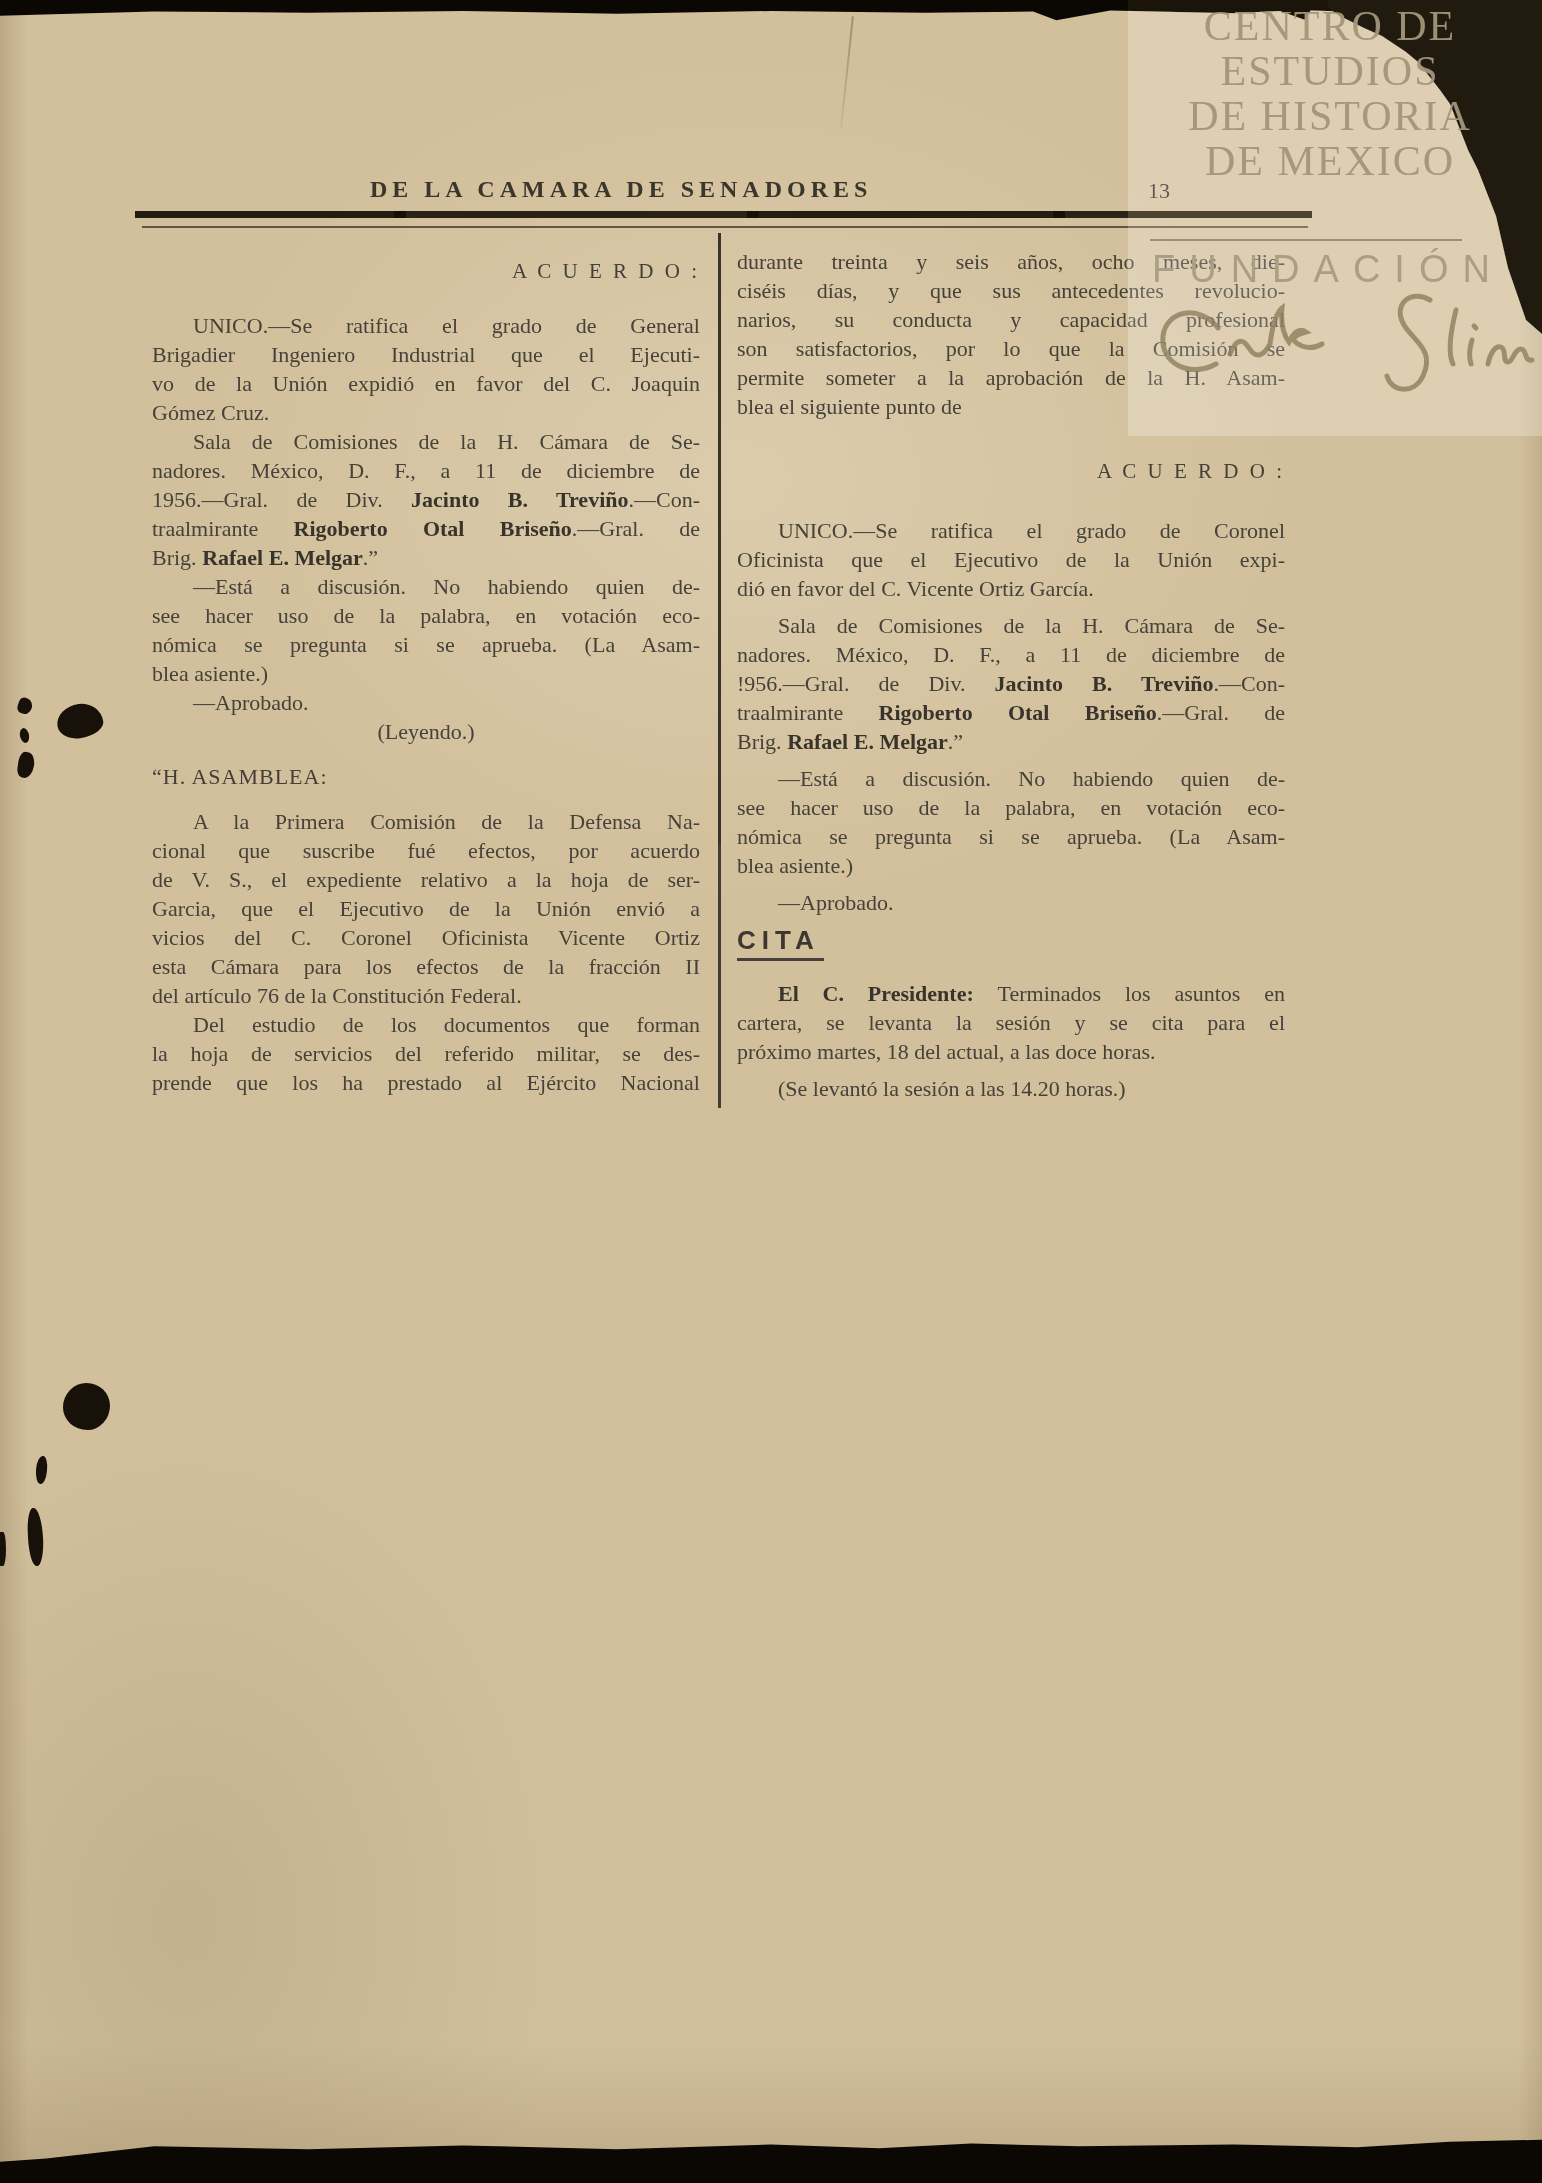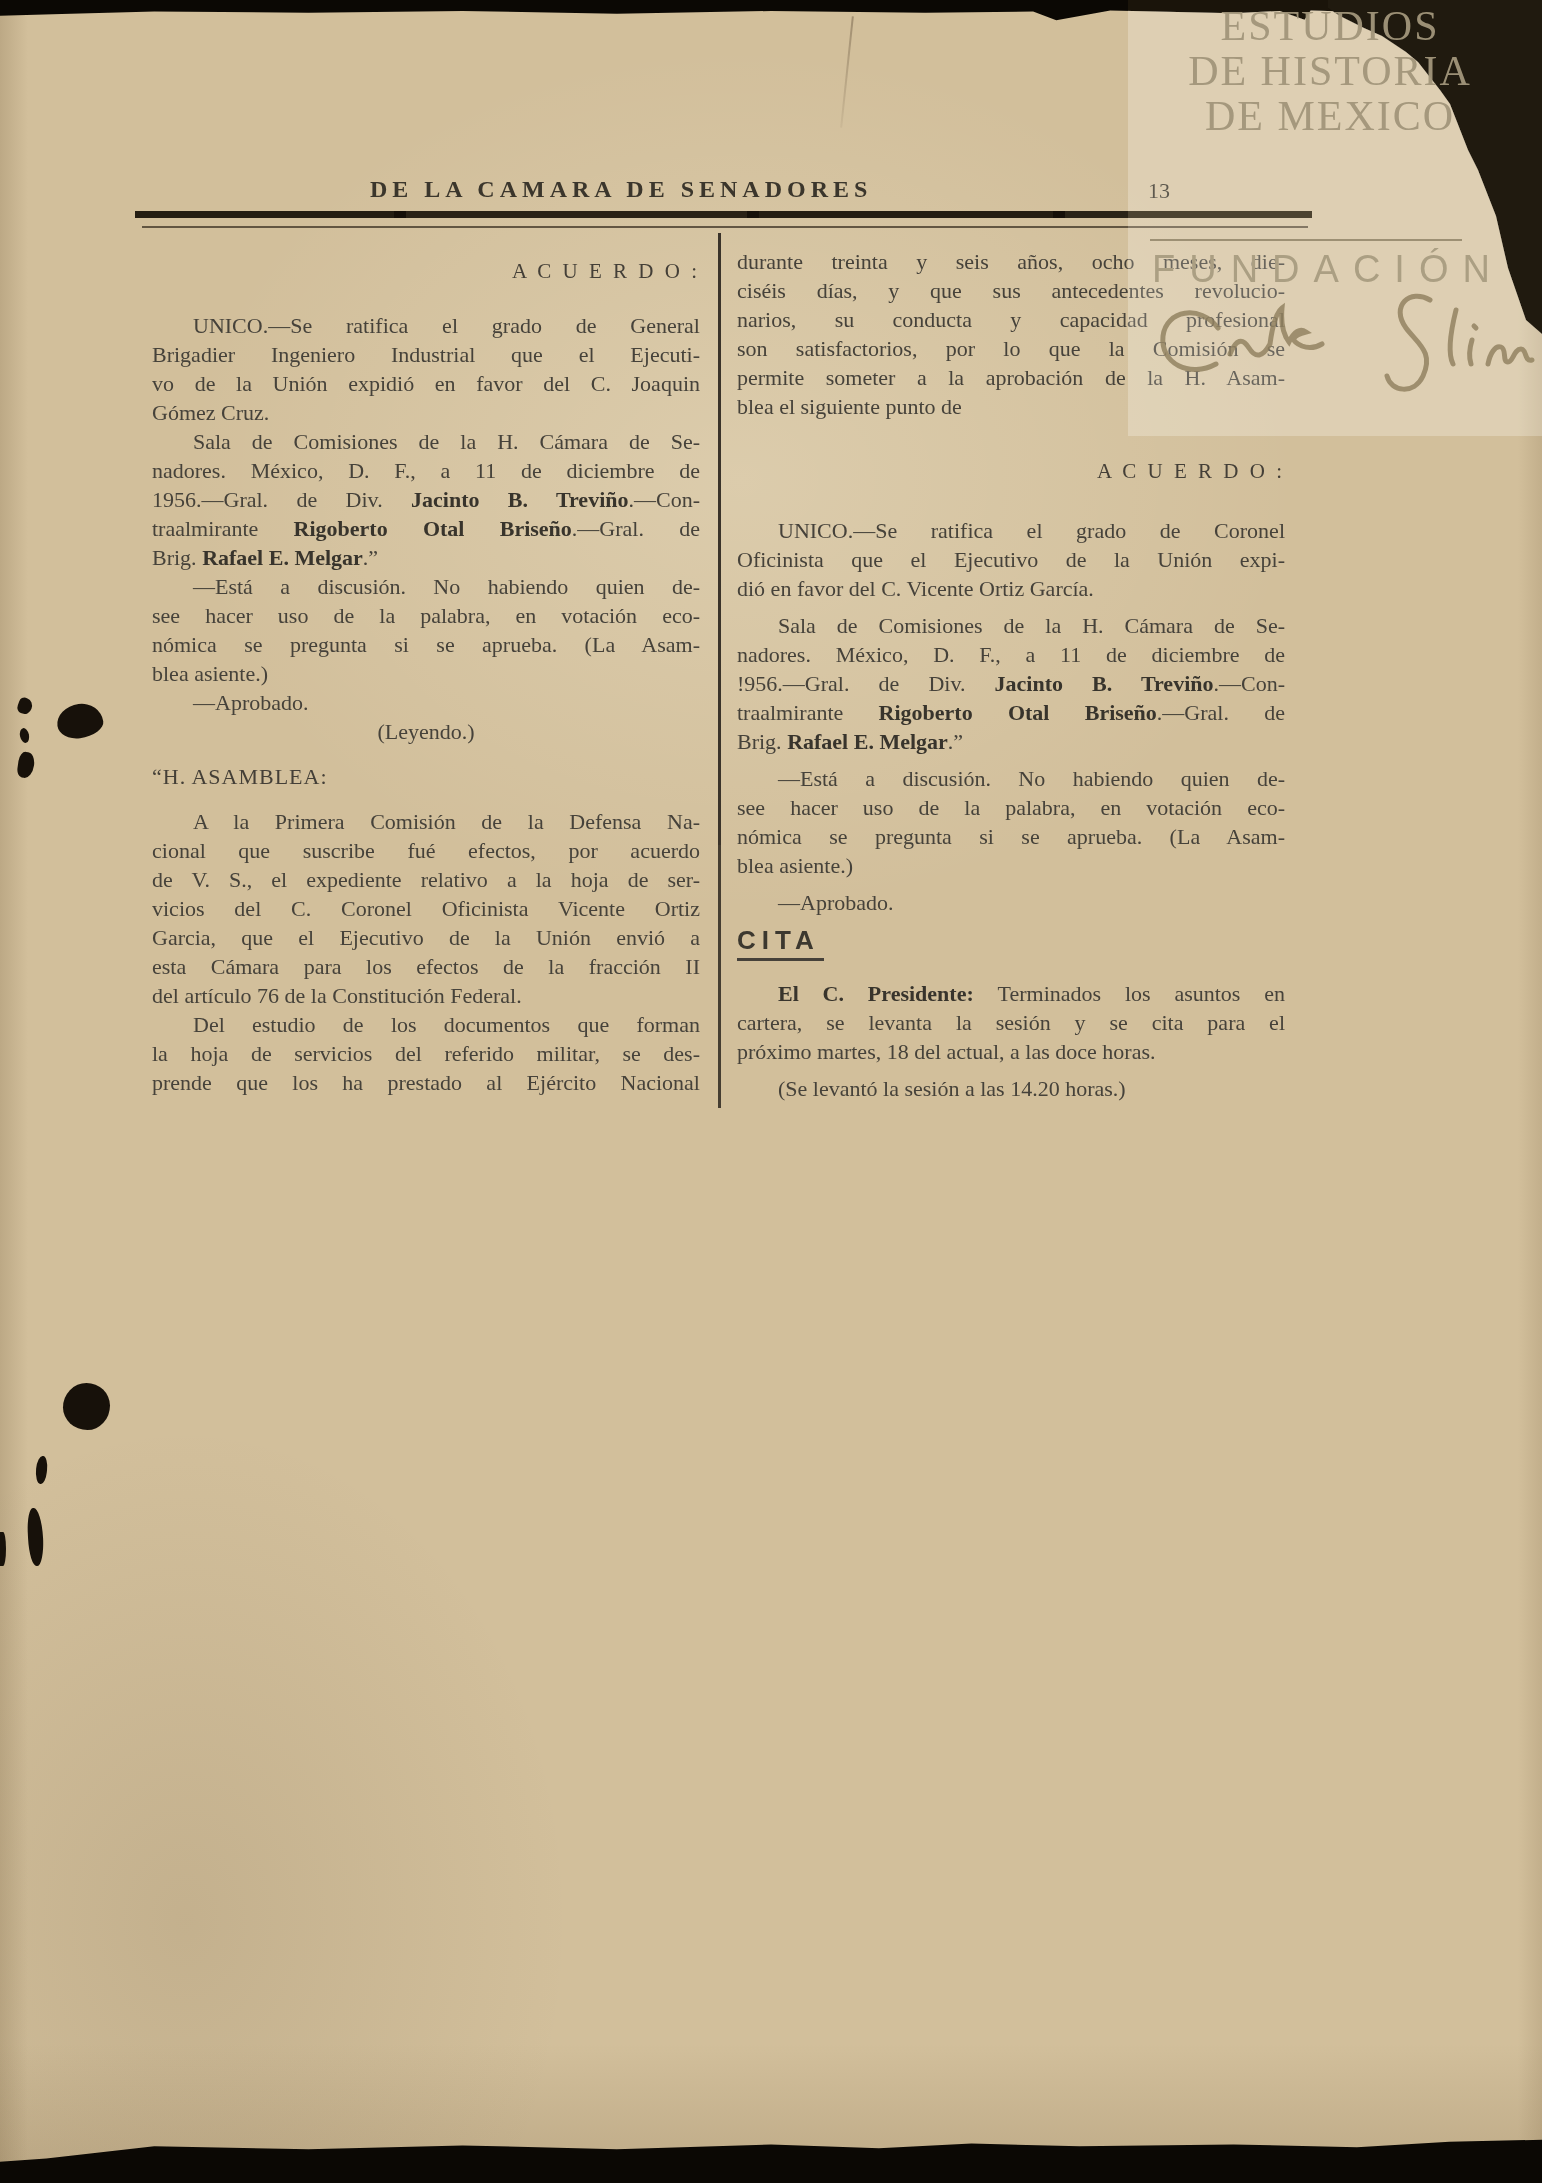--- a/index.html
+++ b/index.html
@@ -146,22 +146,22 @@
       </div>
       <div class="blk para">
         <div class="line indent end"><span>—Aprobado.</span></div>
         <div class="line center"><span>(Leyendo.)</span></div>
       </div>
       <div class="blk h-left">“H. ASAMBLEA:</div>
       <div class="blk para">
         <div class="line indent"><span>A la Primera Comisión de la Defensa Na-</span></div>
         <div class="line "><span>cional que suscribe fué efectos, por acuerdo</span></div>
         <div class="line "><span>de V. S., el expediente relativo a la hoja de ser-</span></div>
+        <div class="line "><span>Garcia, que el Ejecutivo de la Unión envió a</span></div>
         <div class="line "><span>vicios del C. Coronel Oficinista Vicente Ortiz</span></div>
-        <div class="line "><span>Garcia, que el Ejecutivo de la Unión envió a</span></div>
         <div class="line "><span>esta Cámara para los efectos de la fracción II</span></div>
         <div class="line end"><span>del artículo 76 de la Constitución Federal.</span></div>
       </div>
       <div class="blk para">
         <div class="line indent"><span>Del estudio de los documentos que forman</span></div>
         <div class="line "><span>la hoja de servicios del referido militar, se des-</span></div>
         <div class="line "><span>prende que los ha prestado al Ejército Nacional</span></div>
       </div>
     </div>
   <div class="col" id="col-right">
@@ -203,20 +203,21 @@
       </div>
       <div class="blk para gap">
         <div class="line indent end"><span>(Se levantó la sesión a las 14.20 horas.)</span></div>
       </div>
     </div>
 
   <div class="crease"></div>
 
   <div class="wm-overlay"></div>
   <div class="wm-block">
+    <div>CENTRO DE</div>
     <div>ESTUDIOS</div>
     <div>DE HISTORIA</div>
     <div>DE MEXICO</div>
   </div>
   <div class="wm-rule"></div>
   <div class="wm-foundation">FUNDACIÓN</div>
   <svg class="wm-signature" width="400" height="118" viewBox="0 0 400 118">
     <g fill="none" stroke="#8f7f5d" stroke-width="5" stroke-linecap="round" opacity="0.8">
       <path d="M78,40 C60,16 26,22 23,48 C20,76 50,90 76,76"></path>
       <path d="M90,66 q9,-22 19,-6 t21,-4 q4,-30 12,-36 q-2,22 7,34 q8,-16 17,-10 q-22,6 -4,14 q10,4 20,-2"></path>

